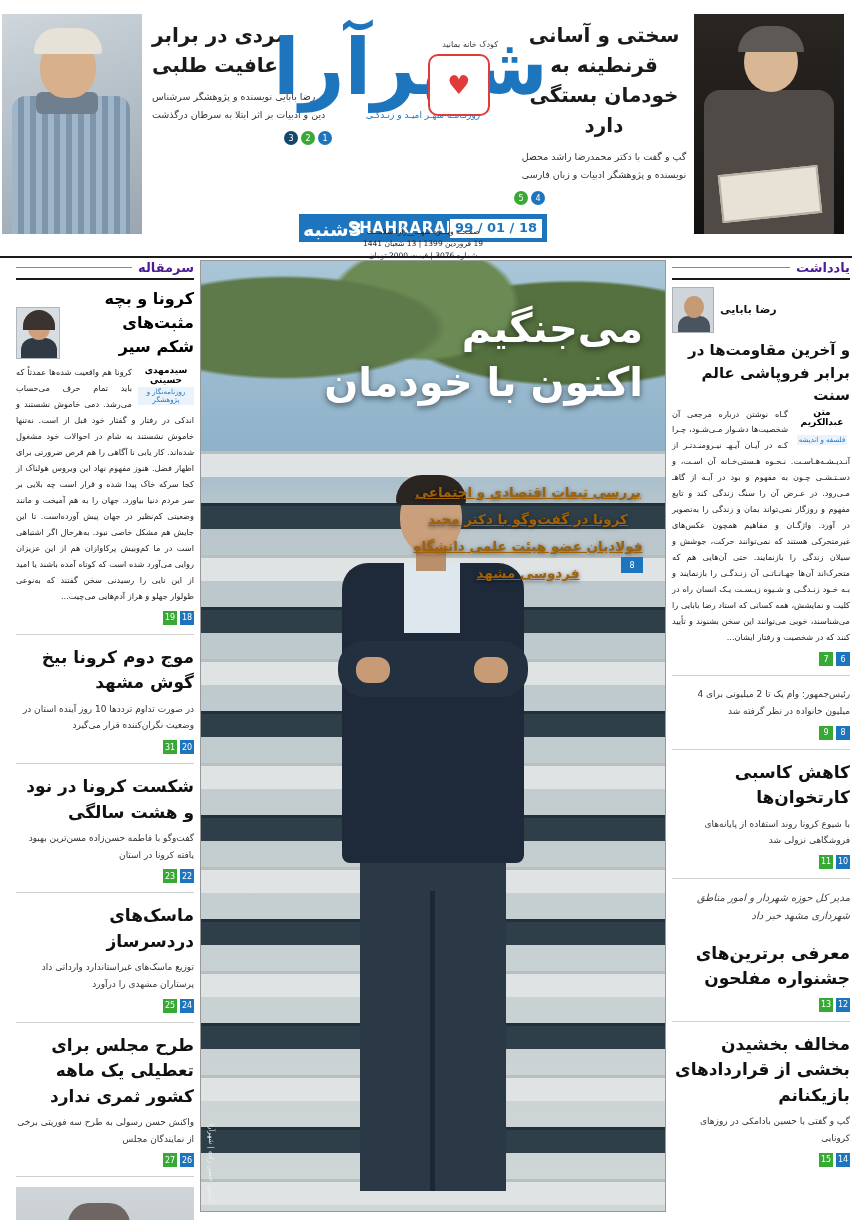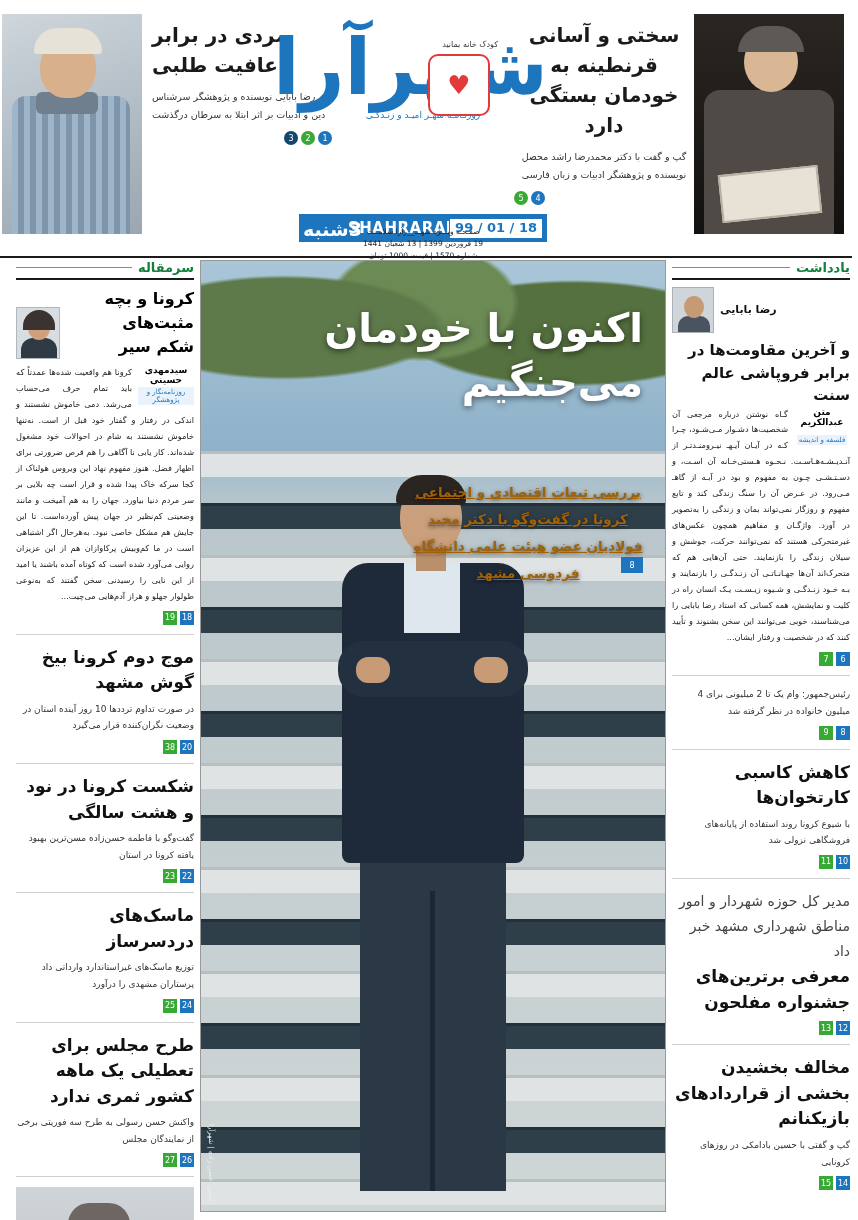--- a/index.html
+++ b/index.html
@@ -168,31 +168,31 @@
   }
   .col-right { width: 178px; }
   .col-center { width: 466px; }
   .col-left { width: 178px; }
 
   .sec-head {
     display: flex; align-items: center; gap: 6px;
     border-bottom: 2px solid #1a1a1a;
     padding-bottom: 3px; margin-bottom: 7px;
   }
-  .sec-head .title { font-size: 13px; font-weight: bold; color: #15803d; }
+  .sec-head .title { font-size: 13px; font-weight: bold; color: #4c1d95; }
   .sec-head .line { flex: 1; height: 1px; background: #888; }
 
   .item { margin-bottom: 10px; padding-bottom: 9px; border-bottom: 1px solid #cfcfcf; }
   .item:last-child { border-bottom: none; }
   .item h3 {
     font-size: 17px; line-height: 1.5; font-weight: bold; color: #111;
     text-align: right;
   }
   .item h3.small { font-size: 15px; }
-  .item .kicker { font-size: 14px; color: #444; line-height: 1.8; margin-bottom: 0; }
+  .item .kicker { font-size: 10px; color: #444; line-height: 1.8; margin-bottom: 16px; font-style: italic; }
   .item p { font-size: 9px; color: #333; line-height: 1.85; margin-top: 5px; text-align: right; }
 
   
   .lead {
     position: relative;
     width: 100%; height: 100%;
     border: 1px solid #999;
     background: #e3e7ea;
     overflow: hidden;
   }
@@ -330,21 +330,21 @@
           <span class="hh">♥</span>
         </div>
 
       <div class="nameplate">
         <div class="date-box">18 / 01 / 99</div>
         <div class="day-box">3شنبه</div>
         <div class="en">SHAHRARANEWS</div>
         <div class="mast-meta">
           <div>صفـحـه ویـــژه شهـــ__رآرا سلامــت</div>
           <div>19 فروردین 1399 | 13 شعبان 1441</div>
-          <div>شماره 1570 | قیمت 1000 تومان</div>
+          <div>شماره 3076 | قیمت 2000 تومان</div>
         </div>
       </div>
     </div>
 
     <div class="mast-headline right">
       <h2>سختی و آسانی قرنطینه به خودمان بستگی دارد</h2>
       <p>گپ و گفت با دکتر محمدرضا راشد محصل نویسنده و پژوهشگر ادبیات و زبان فارسی</p>
       <div class="badge-row">
         <span class="mini-badge">4</span>
         <span class="mini-badge g">5</span>
@@ -454,22 +454,22 @@
             <div class="mshirt"></div>
             <div class="marm-l"></div>
             <div class="mhand"></div>
             <div class="mhand2"></div>
             <div class="mneck"></div>
             <div class="mhead"></div>
             <div class="mhair"></div>
           </div>
         </div>
         <div class="lead-title">
+          <div>می‌جنگیم</div>
           <div>اکنون با خودمان</div>
-          <div>می‌جنگیم</div>
         </div>
         <div class="lead-deck">بررسی تبعات اقتصادی و اجتماعی کرونا در گفت‌وگو با دکتر مجید فولادیان عضو هیئت علمی دانشگاه فردوسی مشهد</div>
         <div class="lead-badge">8</div>
         <div class="photo-credit">عکس: حسن زاده | شهرآرا</div>
       </div>
     </div>
 
     <div class="col-left">
 
       <div class="sec-head">
@@ -495,21 +495,21 @@
             <span class="blue-square">18</span>
             <span class="green-square">19</span>
           </div>
       </div>
 
       <div class="item">
         <h3>موج دوم کرونا بیخ گوش مشهد</h3>
         <p>در صورت تداوم ترددها 10 روز آینده استان در وضعیت نگران‌کننده قرار می‌گیرد</p>
         <div class="badges">
             <span class="blue-square">20</span>
-            <span class="green-square">38</span>
+            <span class="green-square">31</span>
           </div>
       </div>
 
       <div class="item">
         <h3>شکست کرونا در نود و هشت سالگی</h3>
         <p>گفت‌وگو با فاطمه حسن‌زاده مسن‌ترین بهبود یافته کرونا در استان</p>
         <div class="badges">
             <span class="blue-square">22</span>
             <span class="green-square">23</span>
           </div>

